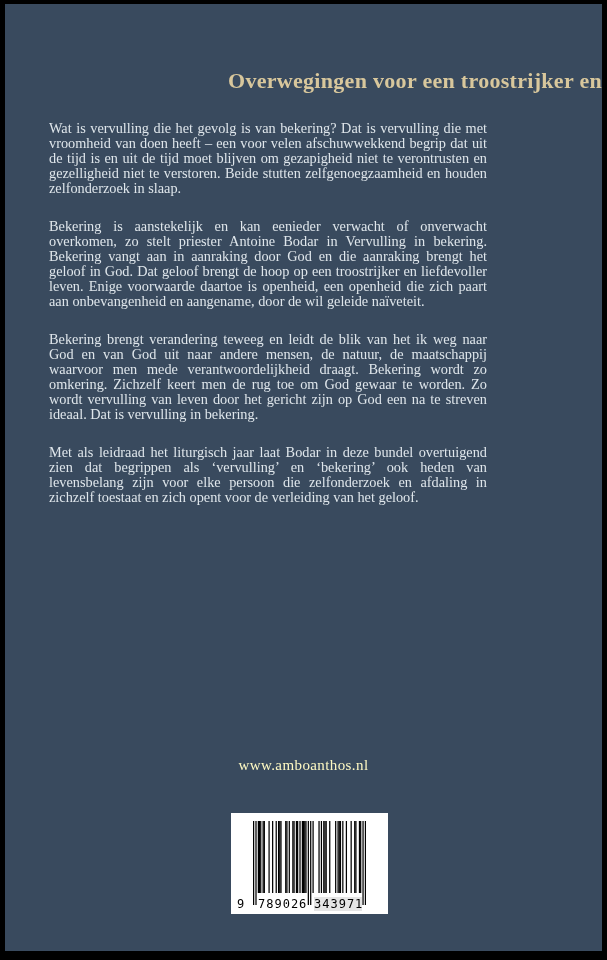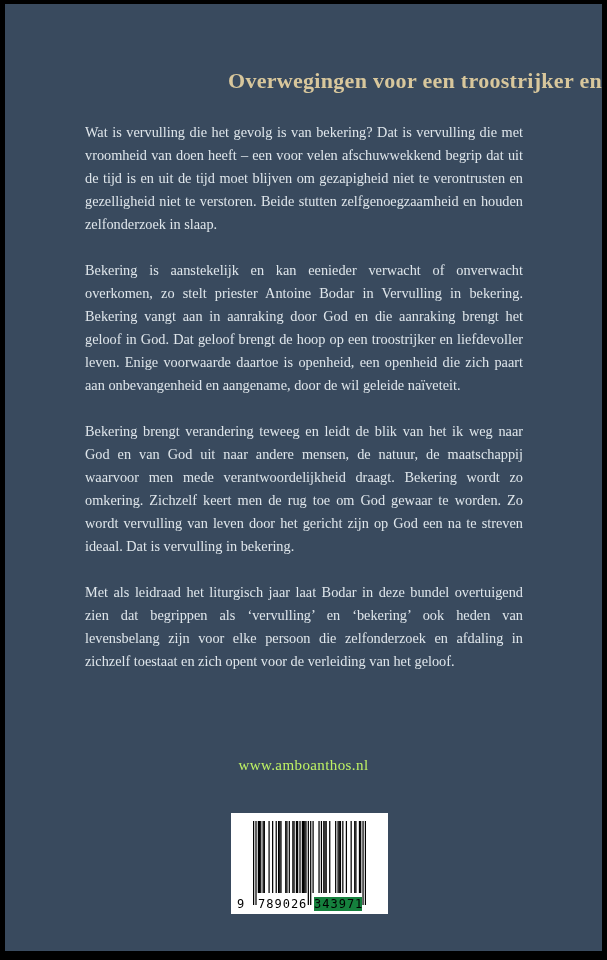--- a/index.html
+++ b/index.html
@@ -11,43 +11,43 @@
     position:absolute;left:5px;top:4px;right:5px;bottom:9px;
     background:#394a5e;overflow:hidden;
   }
   .title{
     margin-top:62px;text-align:right;color:#d8c79c;
     font-size:22px;font-weight:bold;line-height:1.32;
     letter-spacing:0.3px;
   }
   .title span{display:block;}
   .blurb{
-    width:438px;margin:26px 0 0 80px;color:#dfe6eb;
-    font-size:14.3px;line-height:23px;text-align:justify;
+    width:438px;margin:26px 0 0 44px;color:#dfe6eb;
+    font-size:14.3px;line-height:15px;text-align:justify;
   }
   .blurb p{margin:0 0 23px 0;}
   .blurb .it{}
   .websites{
     position:absolute;top:749px;left:0;right:0;text-align:center;
-    color:#bef264;font-size:15px;line-height:25px;letter-spacing:0.4px;
+    color:#fef9c3;font-size:15px;line-height:25px;letter-spacing:0.4px;
   }
   .websites div{display:block;}
   .barcode{
     position:absolute;left:226px;top:809px;width:157px;height:101px;
     background:#ffffff;
   }
   .barcode svg{position:absolute;left:22px;top:8px;}
   .bdigits{
     position:absolute;bottom:3px;left:0;width:100%;height:15px;
     font-family:"DejaVu Sans Mono",monospace;font-size:12px;color:#000;
   }
   .bdigits span{position:absolute;bottom:0;line-height:14px;}
   .bd-first{left:6px;}
   .bd-g1{left:27px;width:48px;text-align:right;background:#fff;letter-spacing:1px;}
-  .bd-g2{left:83px;width:48px;text-align:center;background:#15803d;letter-spacing:1px;}
+  .bd-g2{left:83px;width:48px;text-align:center;background:#e5e5e5;letter-spacing:1px;}
 </style>
 </head>
 <body>
 
 <div class="cover">
 
   <div class="title">
     <span>Overwegingen voor een troostrijker en</span>
   </div>
 

